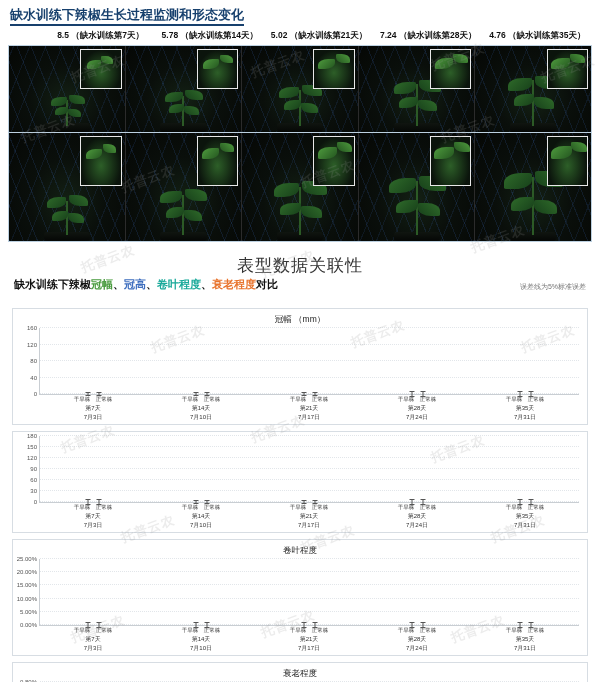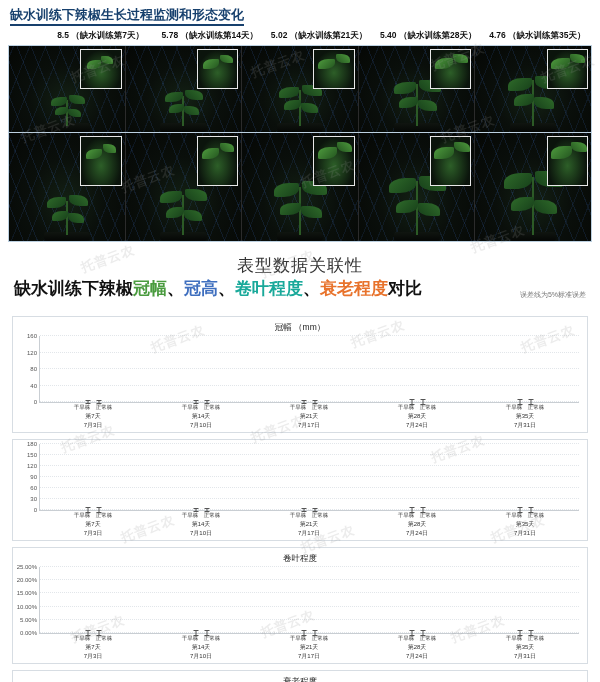--- a/index.html
+++ b/index.html
@@ -70,21 +70,21 @@
     background:linear-gradient(135deg,#4f9c3e,#23541f);
   }
   
   .sec-title{
     text-align:center;font-size:17px;color:#333;margin:12px 0 0 0;letter-spacing:1px;
   }
   
   .charts-head{
     display:flex;align-items:flex-end;justify-content:space-between;margin:0 14px 4px 14px;
   }
-  .charts-head .ct{font-size:17px;font-weight:bold;color:#111;}
+  .charts-head .ct{font-size:11px;font-weight:bold;color:#111;}
   .c-g{color:#4a9b3f;}
   .c-b{color:#3f6fbf;}
   .c-t{color:#19a99a;}
   .c-o{color:#e8732c;}
   .err-note{font-size:7px;color:#777;}
   .grid2{
     display:grid;grid-template-columns:1fr;gap:6px;margin:16px 12px;
   }
   .panel{
     border:1px solid #d7dde3;background:#fff;padding:4px 4px 2px 4px;
@@ -116,21 +116,21 @@
 <body>
 
 <div class="top-title">
   <span class="u">缺水训练下辣椒生长过程监测和形态变化</span>
 </div>
 
 <div class="date-row">
   <div class="date-cell">8.5 （缺水训练第7天）</div>
   <div class="date-cell">5.78 （缺水训练第14天）</div>
   <div class="date-cell">5.02 （缺水训练第21天）</div>
-  <div class="date-cell">5.40 （缺水训练第28天）</div>
+  <div class="date-cell">7.24 （缺水训练第28天）</div>
   <div class="date-cell">4.76 （缺水训练第35天）</div>
 </div>
 
 <div class="photo-wrap">
 
   <div class="photo-row dry">
     <div class="cells">
       <div class="cell">
         <div class="mesh"></div>
         <div class="pot"></div>

